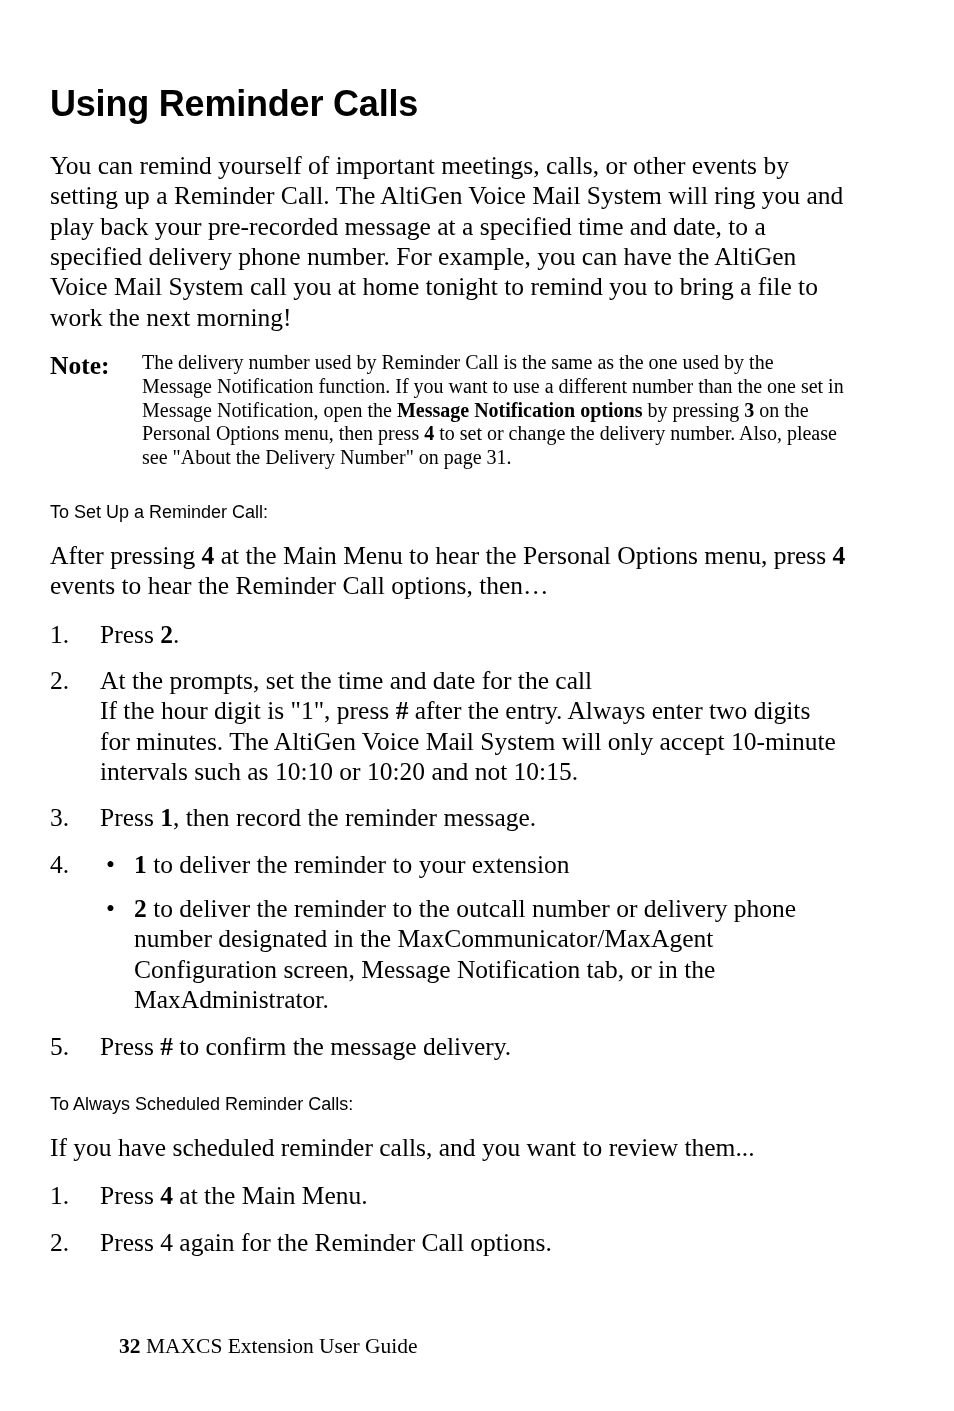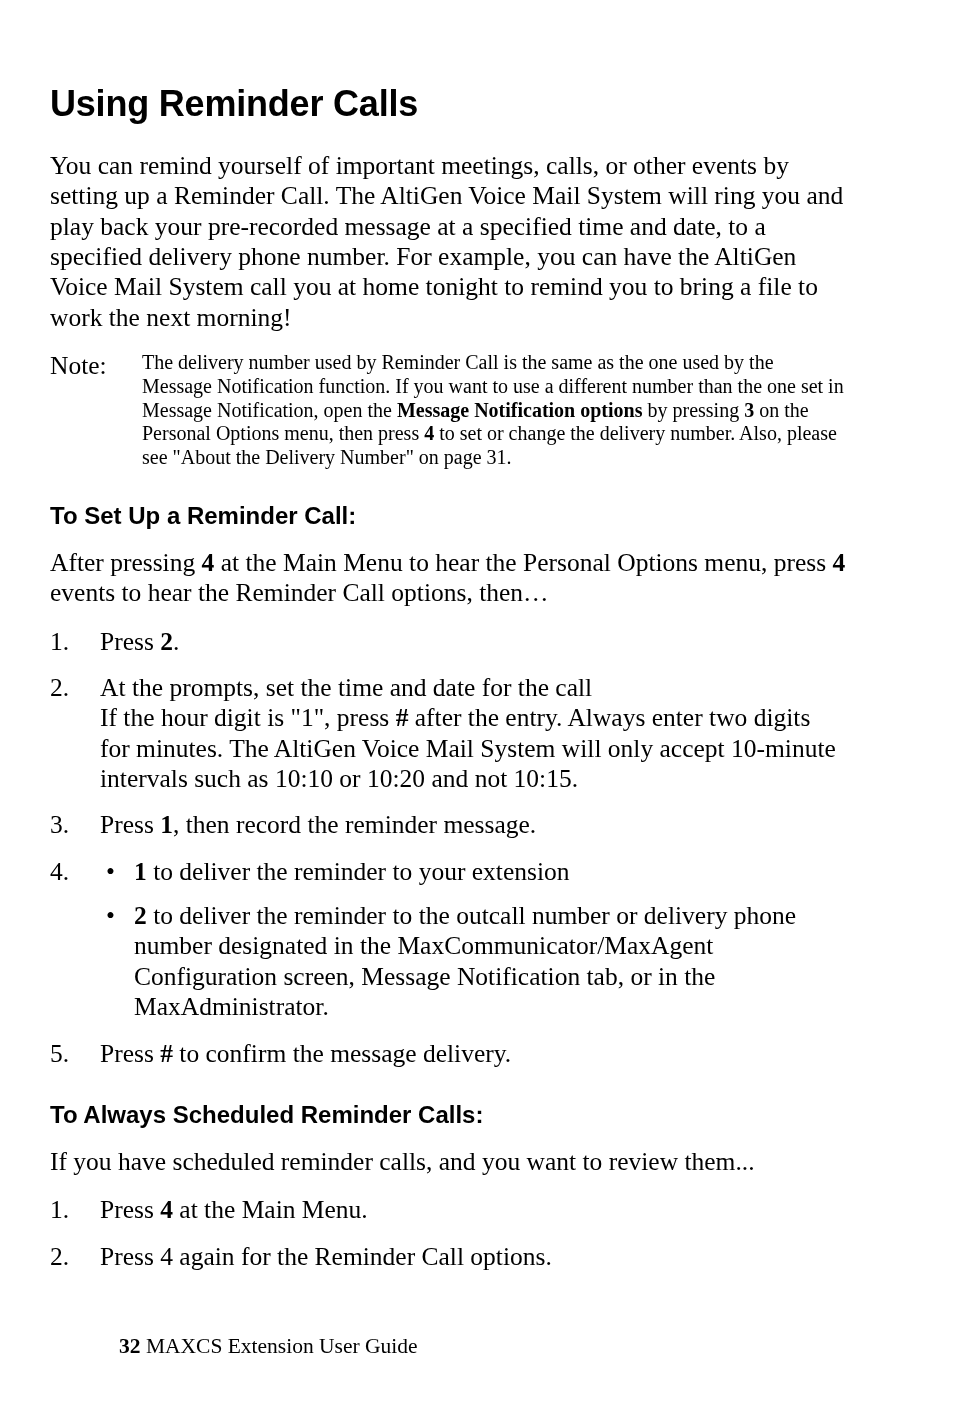--- a/index.html
+++ b/index.html
@@ -29,34 +29,34 @@
   .body {
     font-size: 25.5px;
     line-height: 1.19;
     margin: 0 0 18px 0;
   }
   .note-block {
     display: flex;
     margin: 0 0 22px 0;
   }
   .note-label {
-    font-weight: normal;
+    font-weight: bold;
     font-size: 25.5px;
     line-height: 1.19;
     flex: 0 0 92px;
   }
   .note-text {
     font-size: 20px;
     line-height: 1.19;
     flex: 1;
   }
   .h2 {
     font-family: Arial, Helvetica, sans-serif;
-    font-weight: bold;
-    font-size: 24px;
+    font-weight: normal;
+    font-size: 18px;
     margin: 32px 0 18px 0;
   }
   ol.numlist {
     list-style: none;
     padding: 0;
     margin: 0 8px 0 0;
     counter-reset: item;
   }
   ol.numlist > li {
     position: relative;

